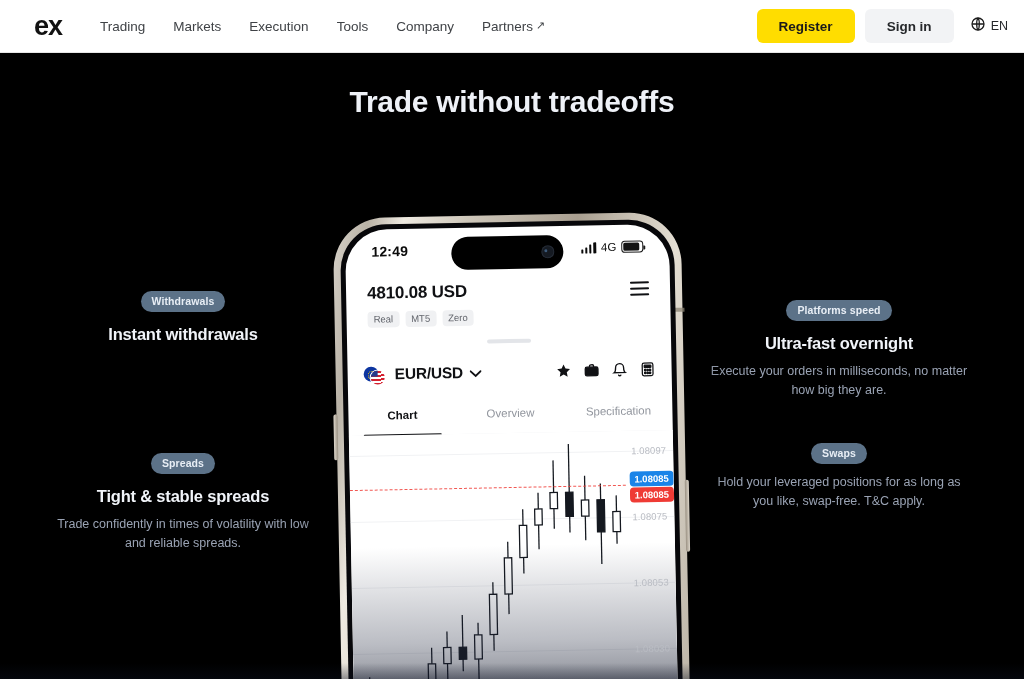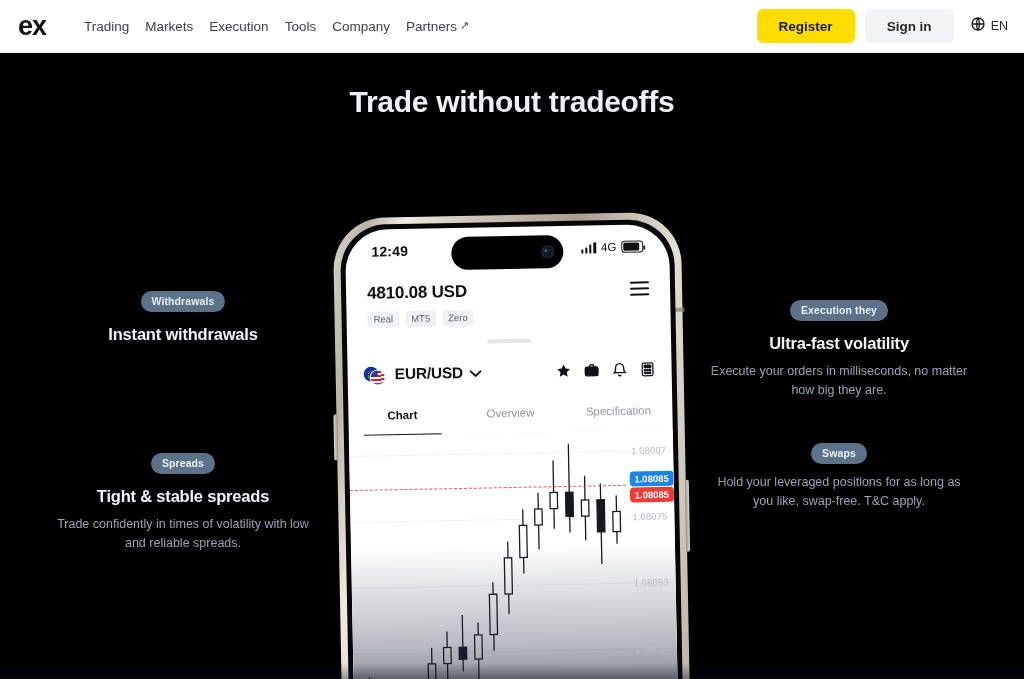--- a/index.html
+++ b/index.html
@@ -8,27 +8,27 @@
     background:#0b1020;
     font-family:"Liberation Sans", sans-serif;
     -webkit-font-smoothing:antialiased;
   }
   .page{position:relative;width:1024px;height:679px;overflow:hidden;background:#0b1020;}
 
   
   .header{
     position:absolute;top:0;left:0;width:1024px;height:53px;
     background:#ffffff;display:flex;align-items:center;box-sizing:border-box;
-    padding:0 16px 0 18px;border-bottom:1px solid #e6e6e6;z-index:40;
+    padding:0 16px 0 34px;border-bottom:1px solid #e6e6e6;z-index:40;
   }
   .logo{
     font-size:27px;font-weight:700;color:#121212;letter-spacing:-1px;
     line-height:1;margin-right:38px;cursor:pointer;font-family:"Liberation Sans",sans-serif;
   }
-  .nav{display:flex;align-items:center;gap:16px;}
+  .nav{display:flex;align-items:center;gap:28px;}
   .nav-item{
     font-size:13.5px;color:#3f4246;cursor:pointer;white-space:nowrap;
     display:flex;align-items:center;gap:3px;
   }
   .nav-item .ext{font-size:11px;color:#3f4246;transform:translateY(-1px);}
   .header-right{margin-left:auto;display:flex;align-items:center;gap:10px;}
   .btn-register{
     background:#ffdd00;color:#1a1a1a;font-size:13.5px;font-weight:700;
     border:none;border-radius:6px;padding:0 22px;height:34px;cursor:pointer;
     font-family:"Liberation Sans",sans-serif;
@@ -263,22 +263,22 @@
     <div class="feature" id="feat-0">
       <div class="badge">Withdrawals</div>
       <div class="f-title">Instant withdrawals</div>
     </div>
     <div class="feature" id="feat-1">
       <div class="badge">Spreads</div>
       <div class="f-title">Tight &amp; stable spreads</div>
       <div class="f-desc">Trade confidently in times of volatility with low and reliable spreads.</div>
     </div>
     <div class="feature" id="feat-2">
-      <div class="badge">Execution they</div>
-      <div class="f-title">Ultra-fast volatility</div>
+      <div class="badge">Platforms speed</div>
+      <div class="f-title">Ultra-fast overnight</div>
       <div class="f-desc">Execute your orders in milliseconds, no matter how big they are.</div>
     </div>
     <div class="feature" id="feat-3">
       <div class="badge">Swaps</div>
       <div class="f-desc">Hold your leveraged positions for as long as you like, swap-free. T&amp;C apply.</div>
     </div>
 
     <div class="phone-wrap">
       <div class="phone">
         <div class="side-line"></div>

